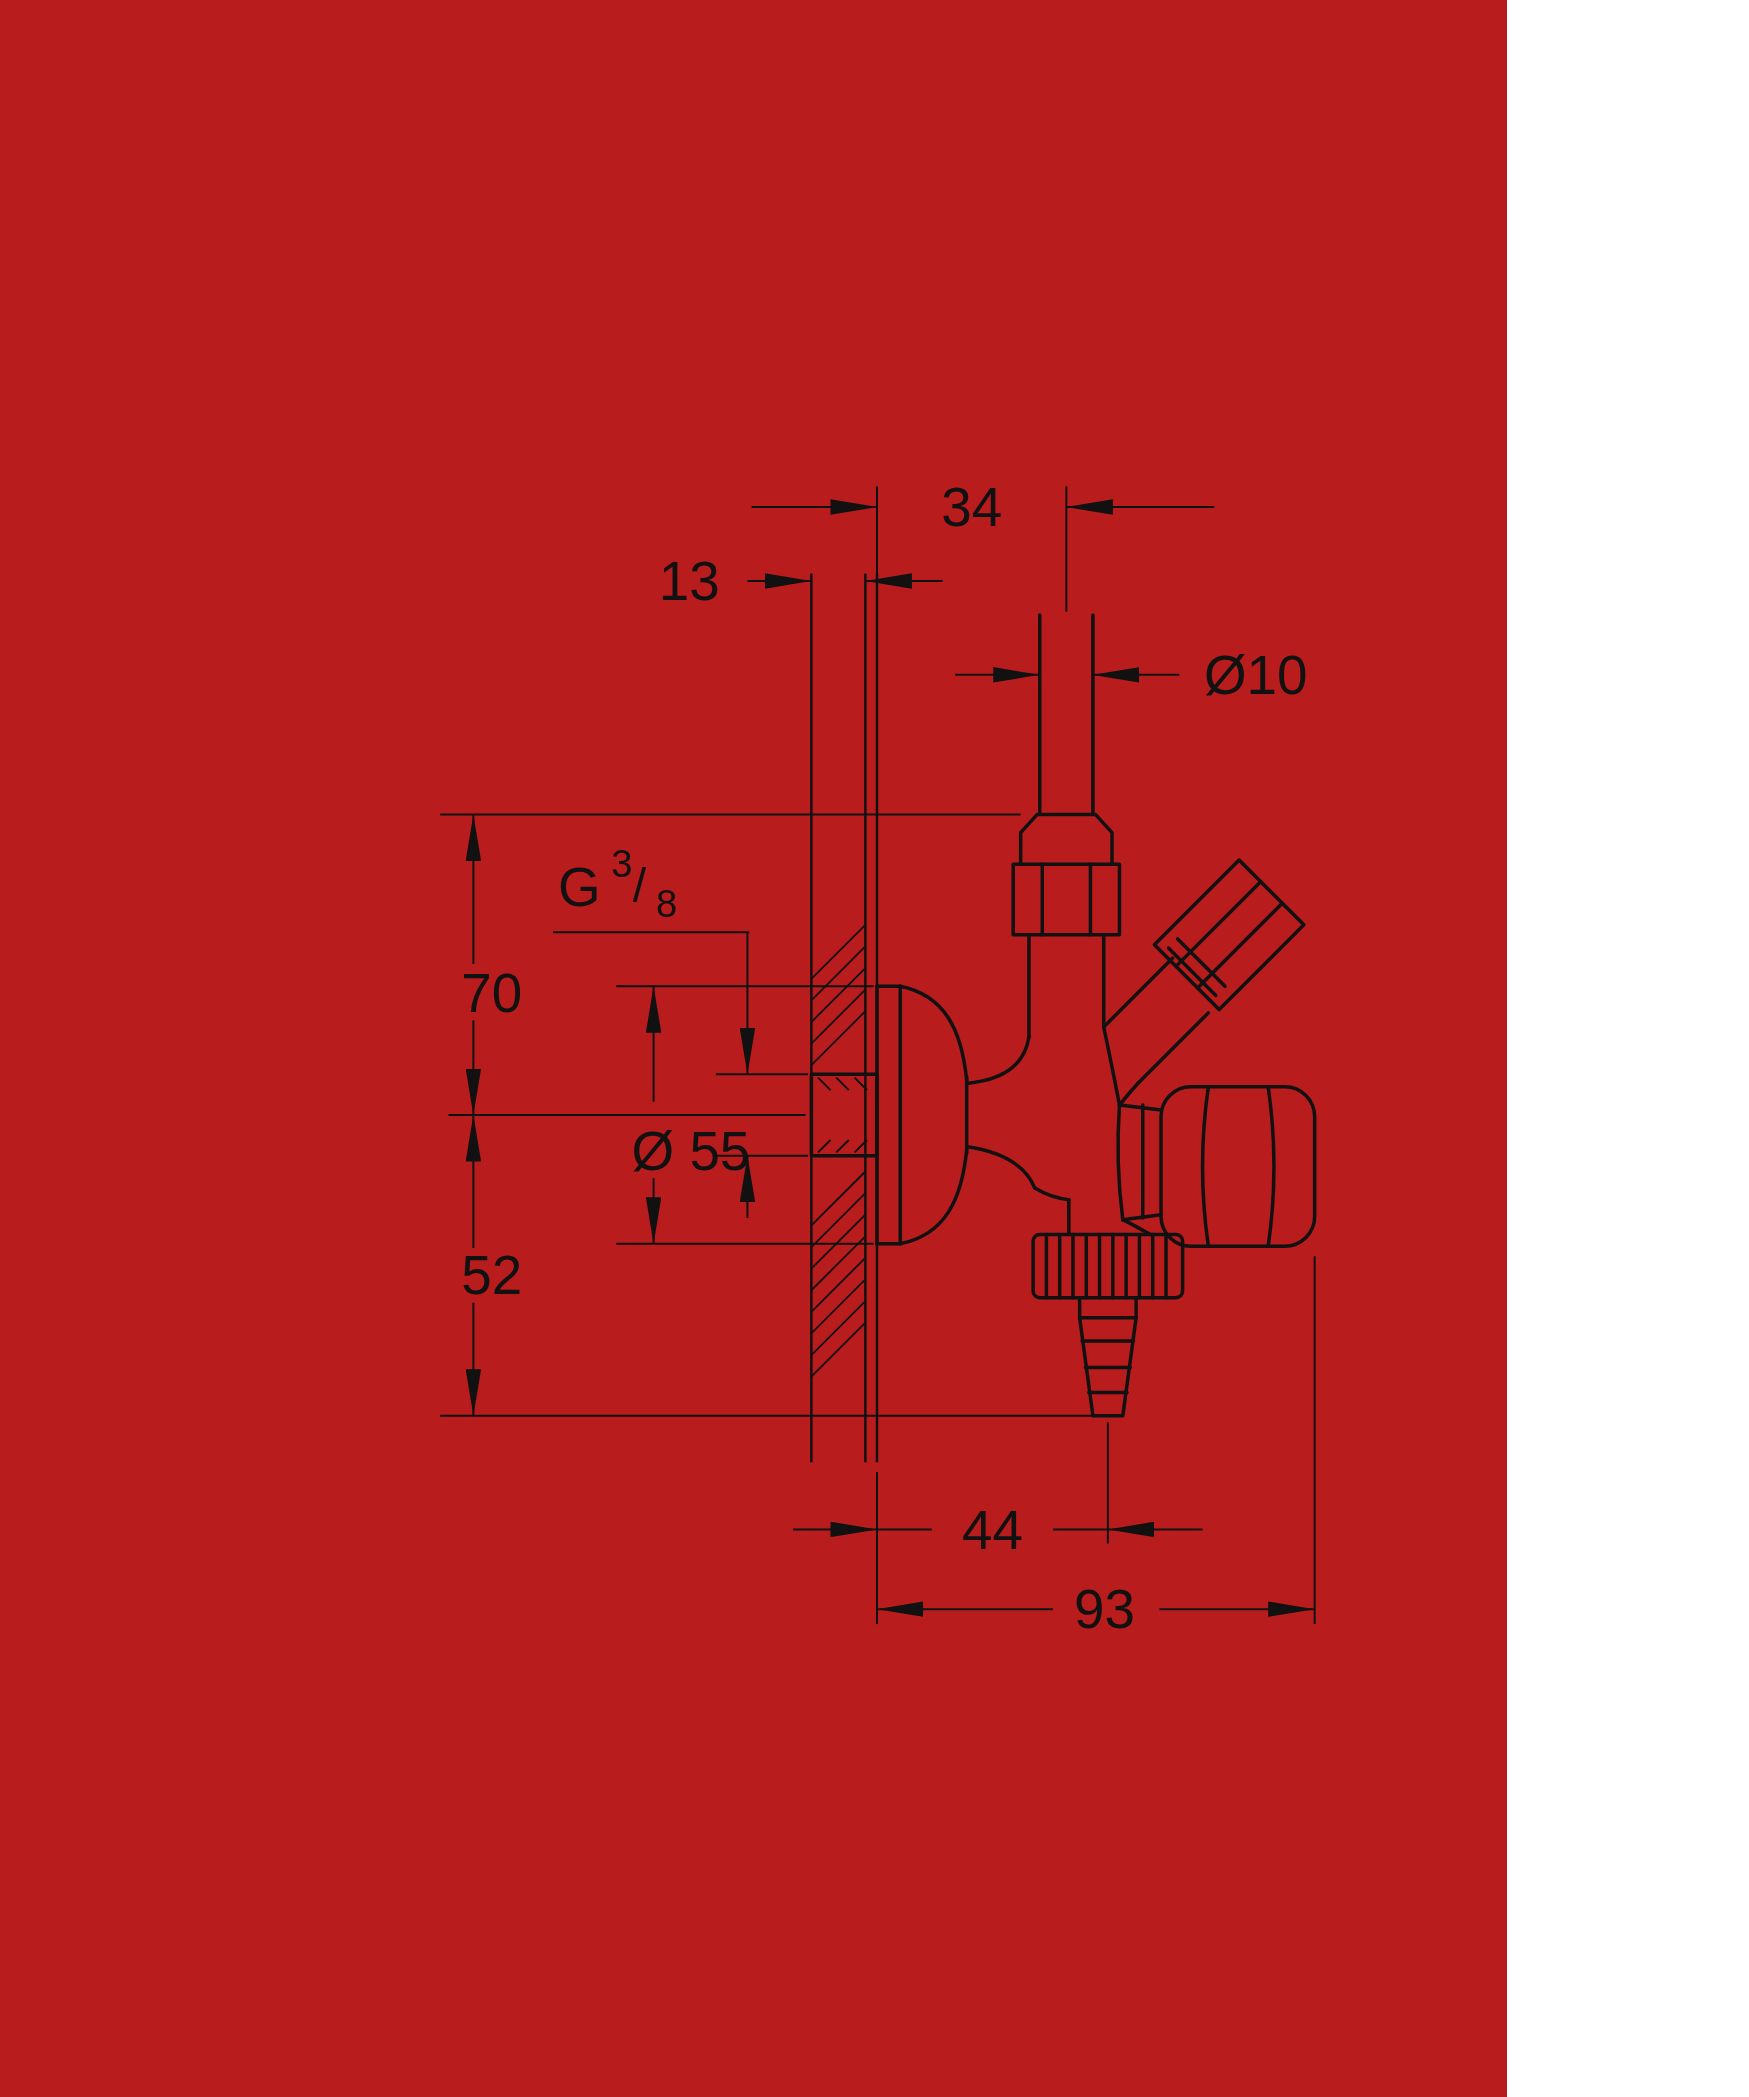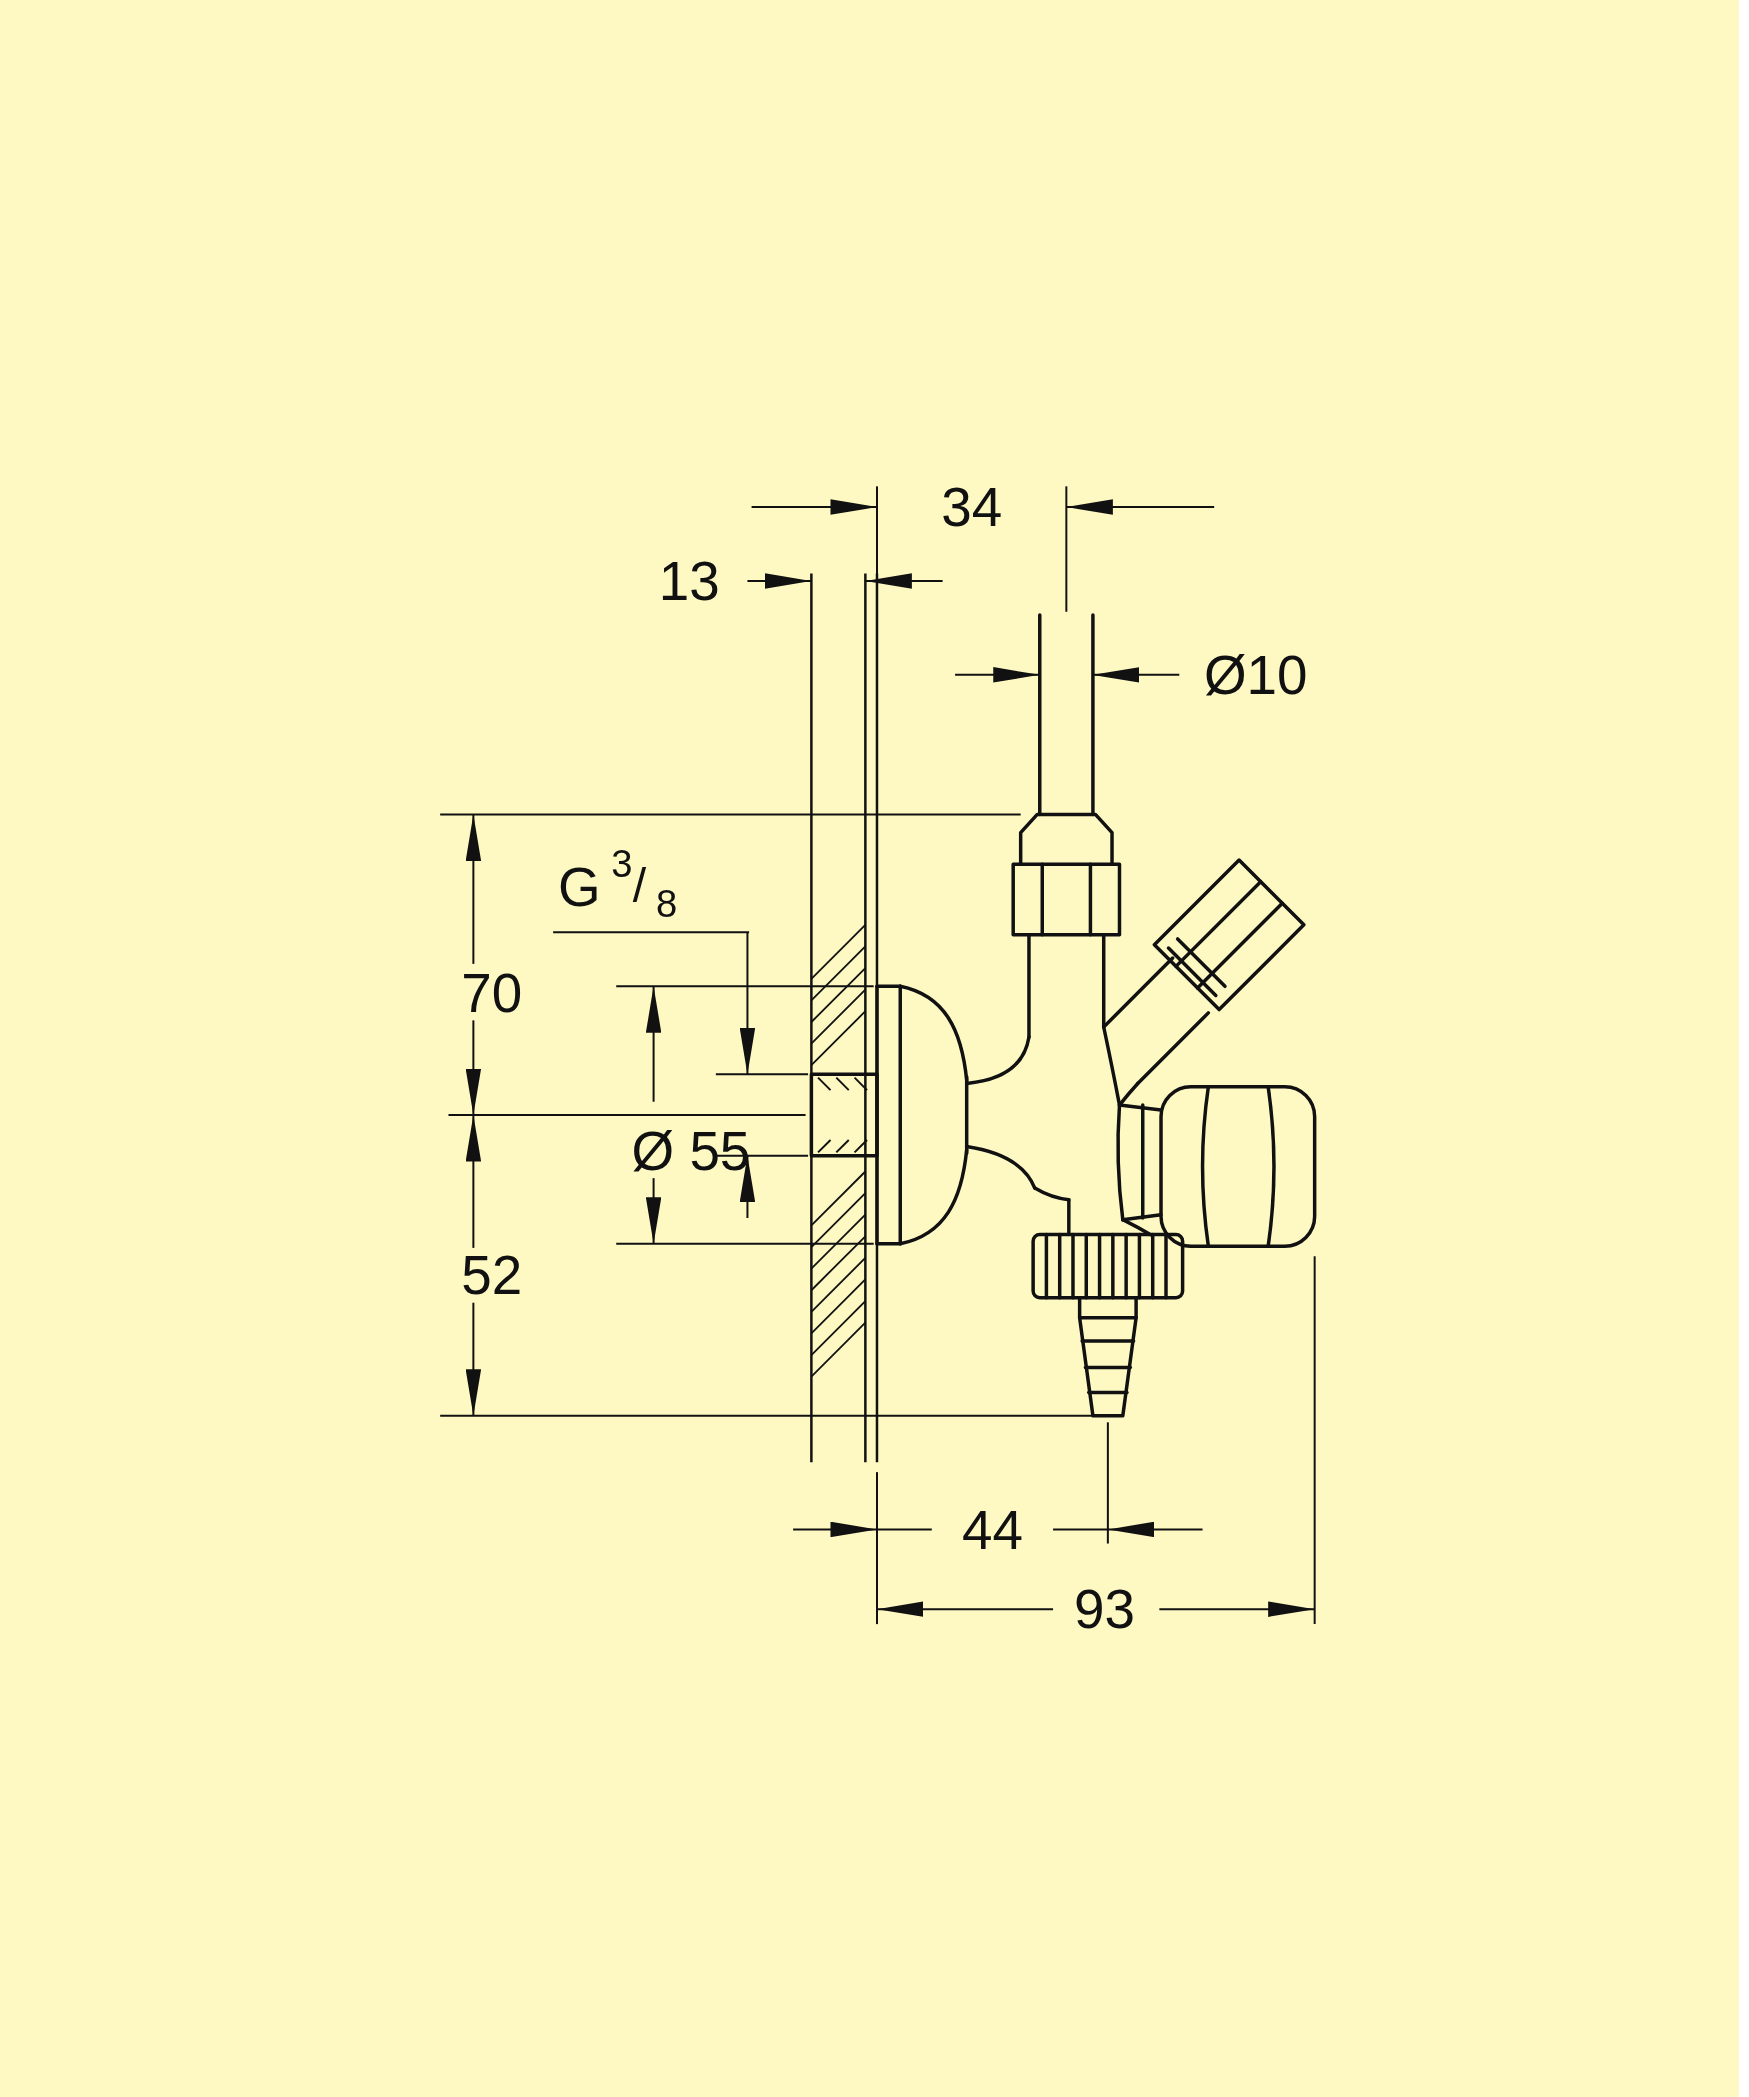--- a/index.html
+++ b/index.html
@@ -1,16 +1,16 @@
 <!DOCTYPE html>
 <html style="font-size:13.3px"><head>
 <meta charset="utf-8">
 <style>
   html,body{margin:0;padding:0;background:#ffffff;}
-  .canvas{position:relative;width:1739px;height:2098px;background:#fef9c3;overflow:hidden;}
+  .canvas{position:relative;width:1507px;height:2098px;background:#b91c1c;overflow:hidden;}
   svg{display:block;width:1749px;height:2098px;}
   .obj{stroke:#111111;stroke-width:4.2;fill:none;stroke-linejoin:round;stroke-linecap:round;}
   .med{stroke:#111111;stroke-width:3;fill:none;}
   .thin{stroke:#111111;stroke-width:2.4;fill:none;}
   .hatchline{stroke:#111111;stroke-width:2.2;fill:none;}
   .lbl{font-family:"Liberation Sans","DejaVu Sans",sans-serif;font-size:66px;fill:#111111;}
   .mid{text-anchor:middle;}
   .sm{font-size:46px;}
   .slash{font-size:58px;}
 </style>

